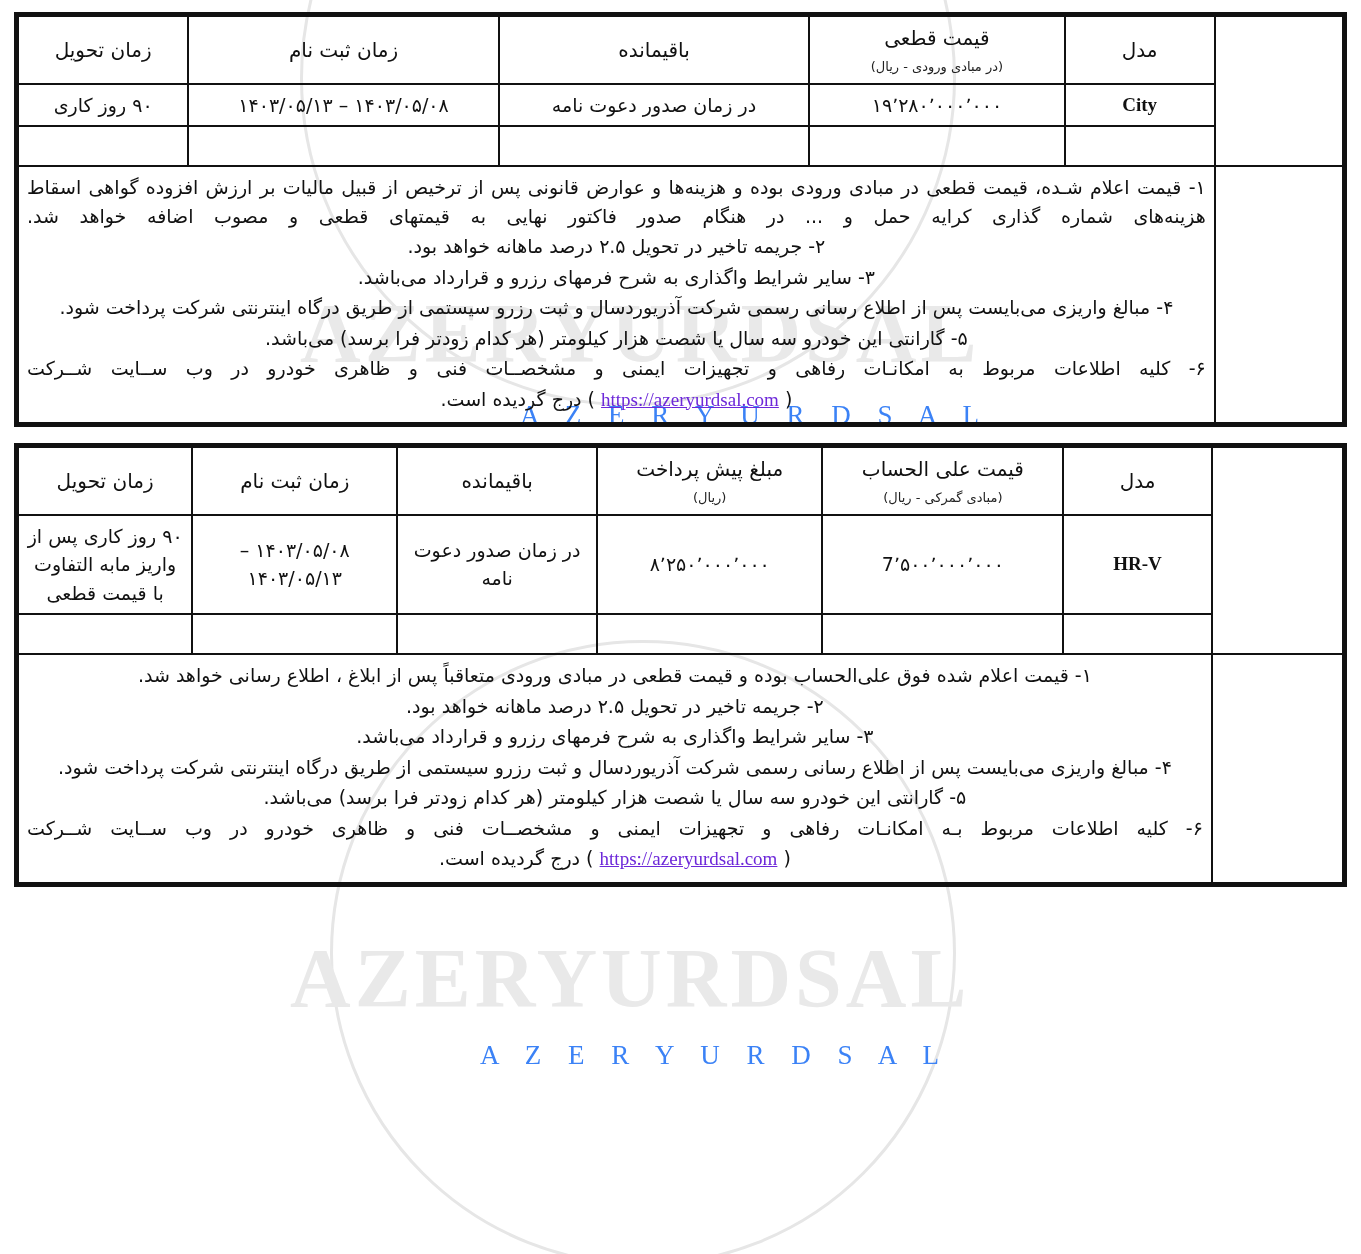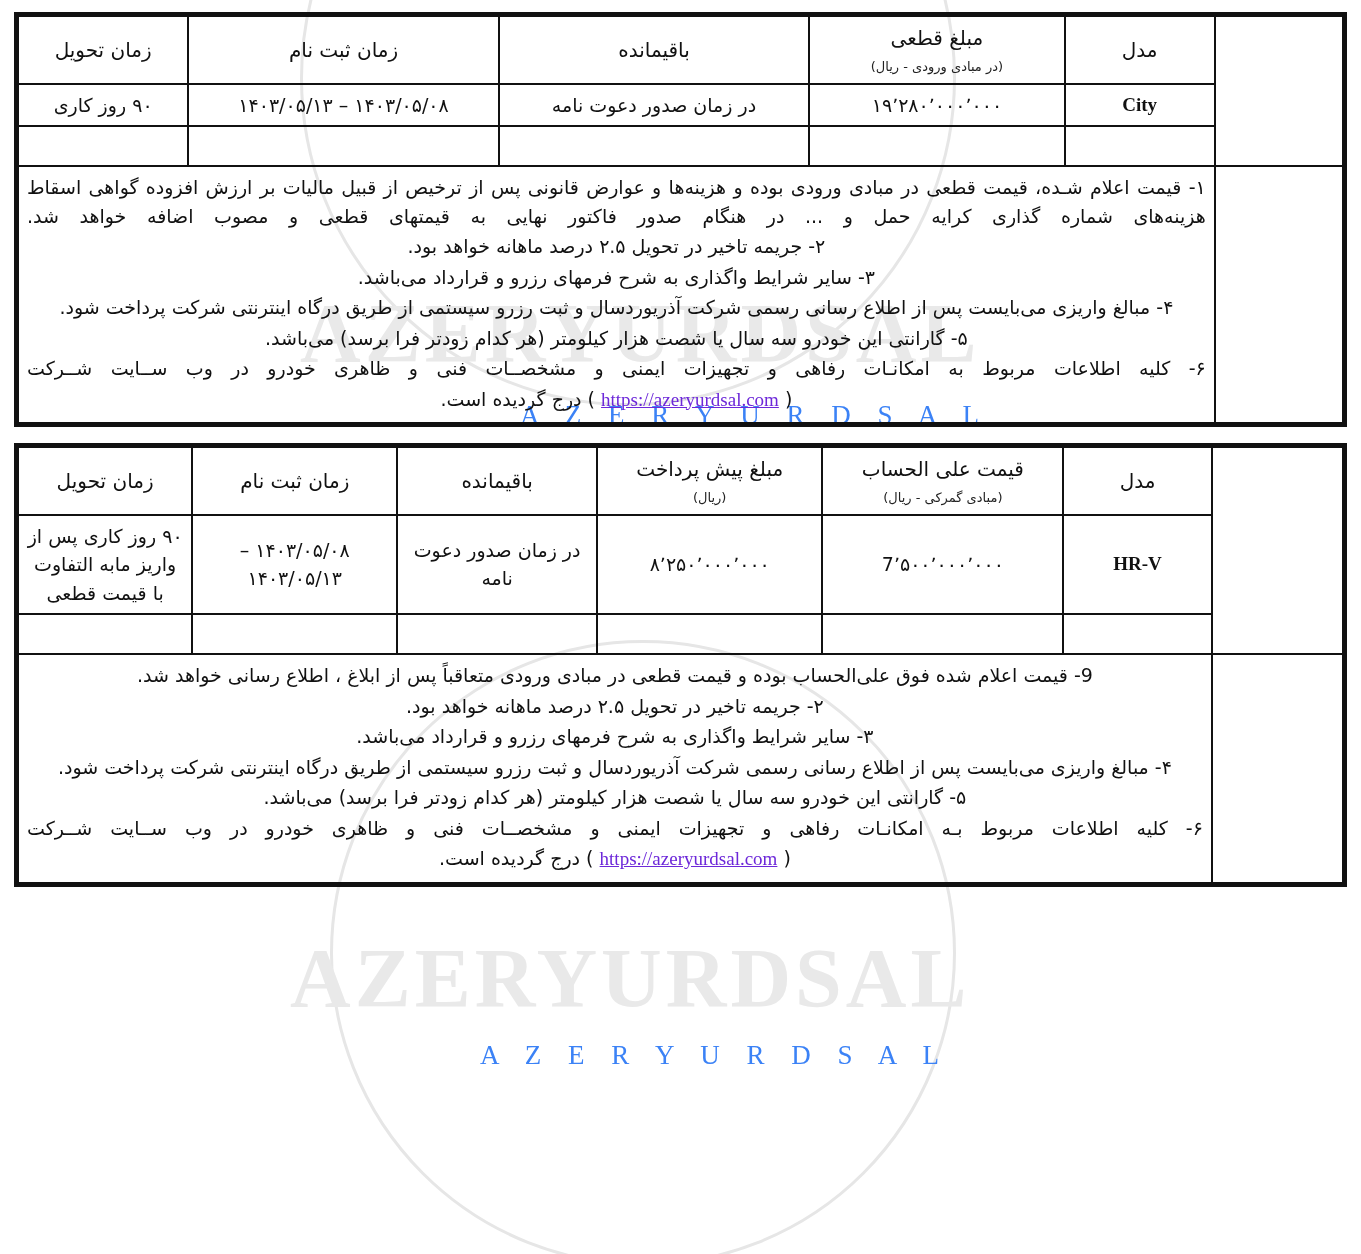--- a/index.html
+++ b/index.html
@@ -149,21 +149,21 @@
         <col style="width:310px">
         <col style="width:170px">
       </colgroup>
       <tbody>
           <tr>
         <td class="labelcell" rowspan="3">قیمت و شرایط پرداخت</td>
         <td>
           <span class="hdr-main">مدل</span>
         </td>
         <td>
-          <span class="hdr-main">مبلغ قطعی</span>
+          <span class="hdr-main">قیمت قطعی</span>
           <span class="hdr-sub">(در مبادی ورودی - ریال)</span>
         </td>
         <td>
           <span class="hdr-main">باقیمانده</span>
         </td>
         <td>
           <span class="hdr-main">زمان ثبت نام</span>
         </td>
         <td>
           <span class="hdr-main">زمان تحویل</span>
@@ -250,21 +250,21 @@
         <td></td>
         <td></td>
         <td></td>
         <td></td>
         <td></td>
         <td></td>
       </tr>
       <tr>
         <td class="labelcell">سایر توضیحات</td>
         <td class="notes" colspan="6">
-          <p>9- قیمت اعلام شده فوق علی‌الحساب بوده و قیمت قطعی در مبادی ورودی متعاقباً پس از ابلاغ ، اطلاع رسانی خواهد شد.</p>
+          <p>۱- قیمت اعلام شده فوق علی‌الحساب بوده و قیمت قطعی در مبادی ورودی متعاقباً پس از ابلاغ ، اطلاع رسانی خواهد شد.</p>
           <p>۲- جریمه تاخیر در تحویل ۲.۵ درصد ماهانه خواهد بود.</p>
           <p>۳- سایر شرایط واگذاری به شرح فرمهای رزرو و قرارداد می‌باشد.</p>
           <p>۴- مبالغ واریزی می‌بایست پس از اطلاع رسانی رسمی شرکت آذریوردسال و ثبت رزرو سیستمی از طریق درگاه اینترنتی شرکت پرداخت شود.</p>
           <p>۵- گارانتی این خودرو سه سال یا شصت هزار کیلومتر (هر کدام زودتر فرا برسد) می‌باشد.</p>
           <p class="justify">۶- کلیه اطلاعات مربوط بـه امکانـات رفاهی و تجهیزات ایمنی و مشخصــات فنی و ظاهری خودرو در وب ســایت شــرکت</p>
           <p>
             <span>(</span>
             <a class="link" href="#">https://azeryurdsal.com</a>
             <span>) درج گردیده است.</span>
           </p>

